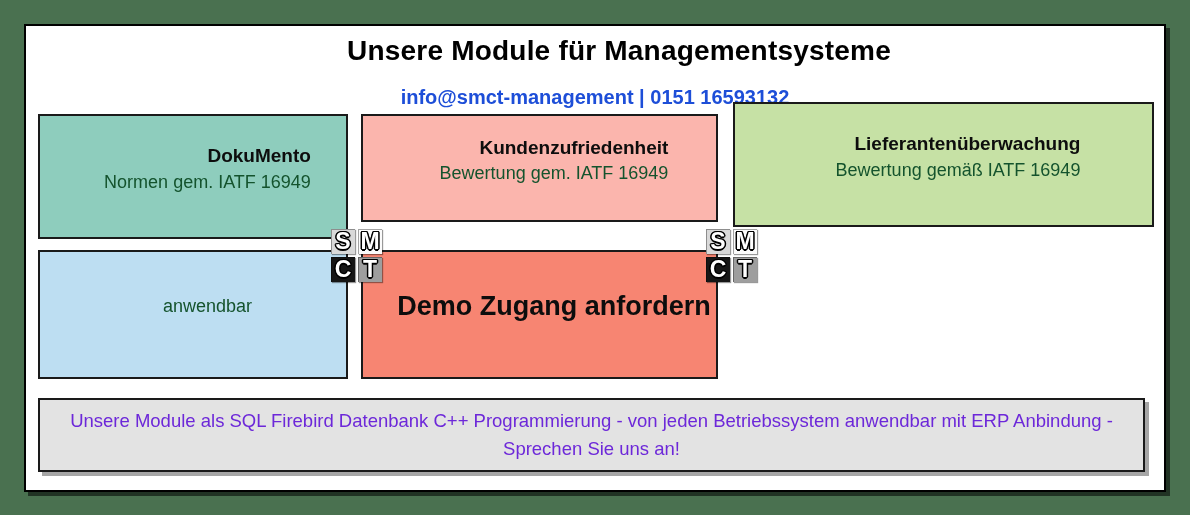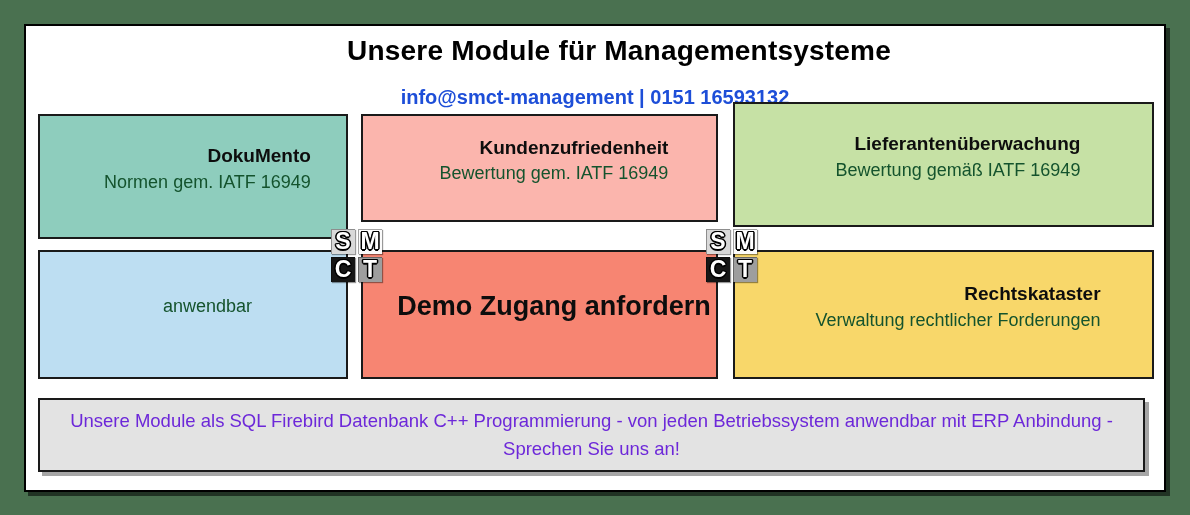--- a/index.html
+++ b/index.html
@@ -120,26 +120,20 @@
       <div class="module-subtitle">anwendbar</div>
     </div>
   </div>
 
   <div class="module m5" style="background-color: rgb(247, 133, 114);">
     <div class="inner">
       <div class="module-title">Demo Zugang anfordern</div>
     </div>
   </div>
 
-  <div class="module m6" style="background-color: rgb(248, 215, 106);">
-    <div class="inner">
-      <div class="module-title">Rechtskataster</div>
-      <div class="module-subtitle">Verwaltung rechtlicher Forderungen</div>
-    </div>
-  </div>
 
   <div class="footer-box">
     <div class="footer-text">Unsere Module als SQL Firebird Datenbank C++ Programmierung - von jeden Betriebssystem anwendbar mit ERP Anbindung - Sprechen Sie uns an!</div>
   </div>
 
   <div class="smct-logo logo-1">
     <div class="logo-tile tile-s">S</div>
     <div class="logo-tile tile-m">M</div>
     <div class="logo-tile tile-c">C</div>
     <div class="logo-tile tile-t">T</div>

